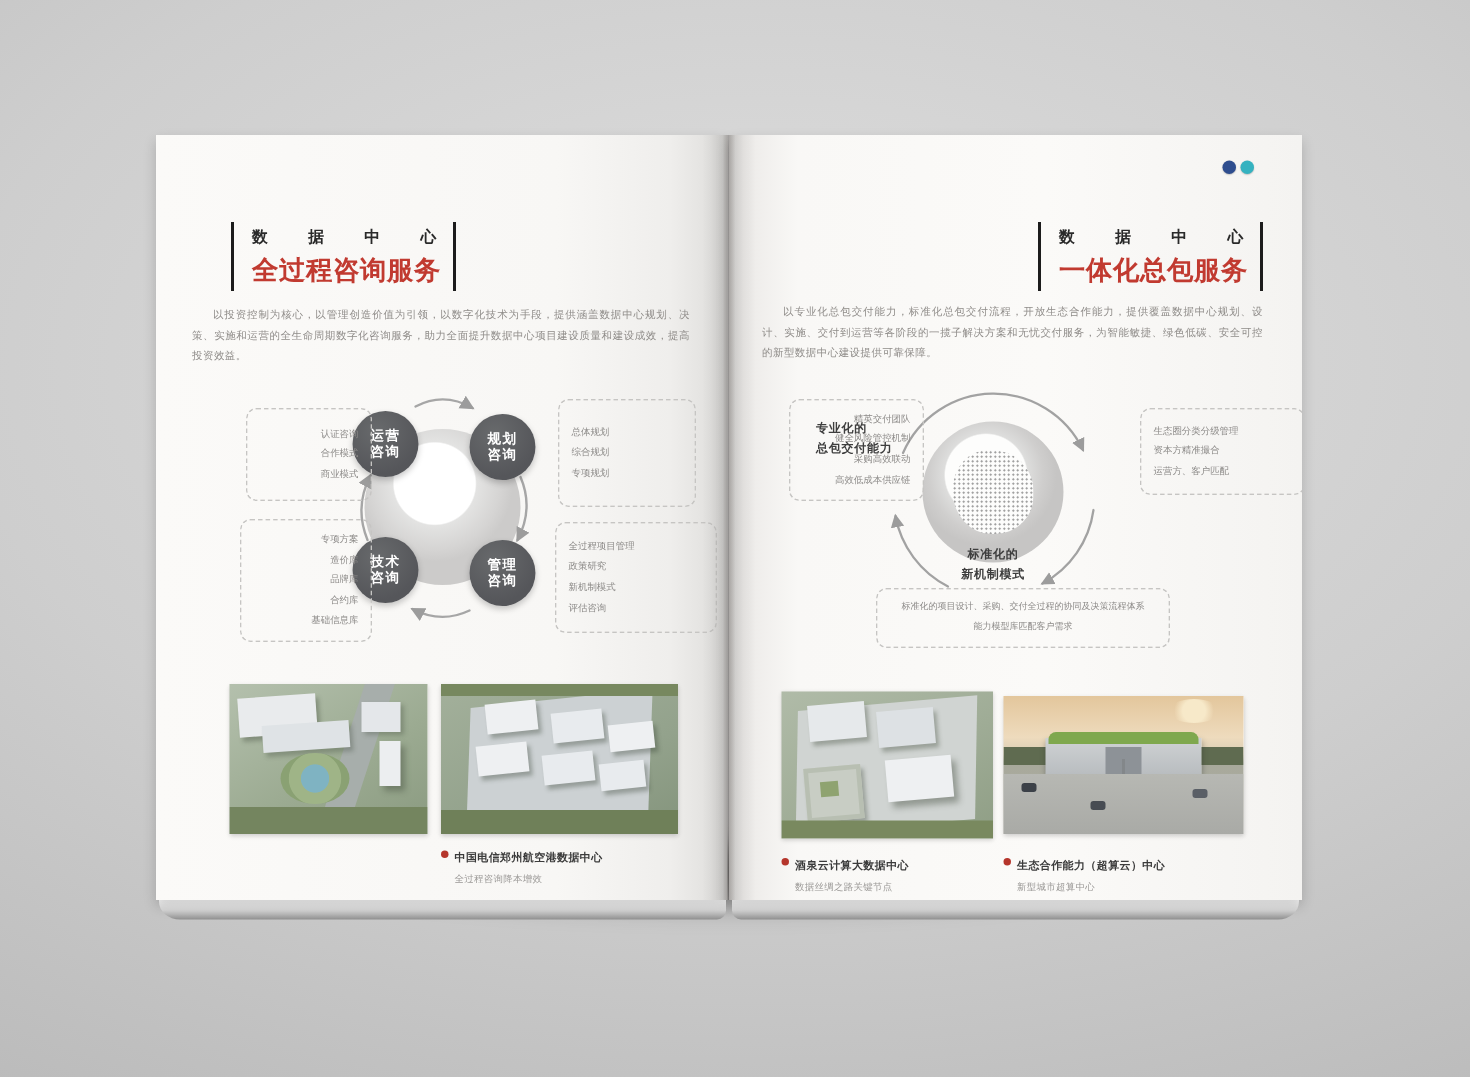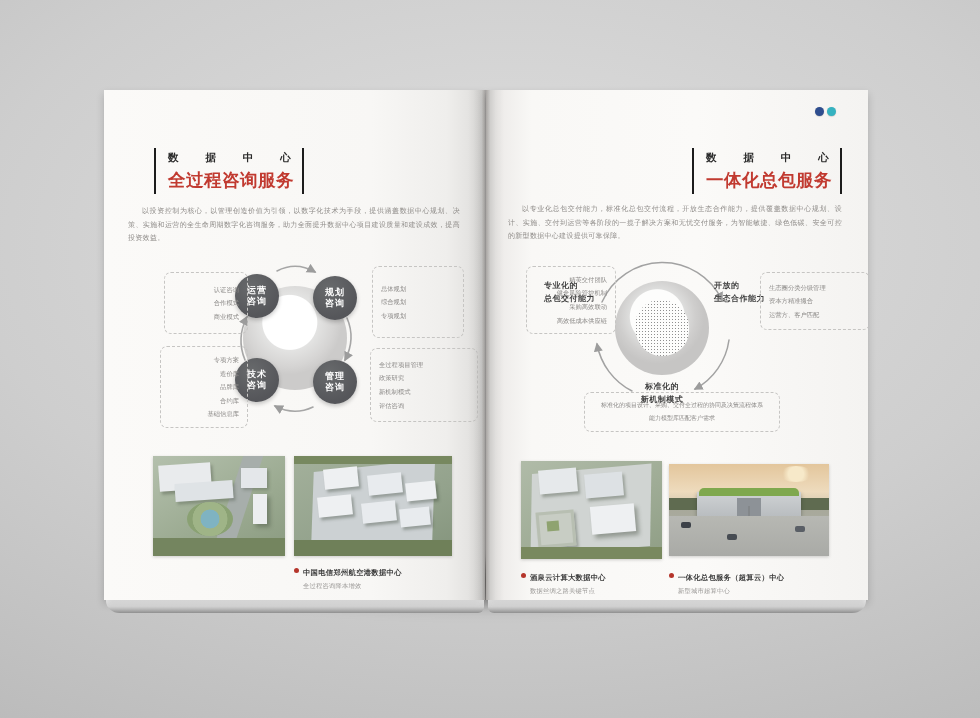--- a/index.html
+++ b/index.html
@@ -190,25 +190,21 @@
           <path d="M 116 52 A 66 66 0 0 1 236 50" marker-end="url(#ah2)"></path>
           <path d="M 243 90 A 66 66 0 0 1 209 139" marker-end="url(#ah2)"></path>
           <path d="M 146 141 A 66 66 0 0 1 111 94" marker-end="url(#ah2)"></path>
         </g>
       </svg>
 
       <div class="diagram-label" style="left:58px;top:30px;width:110px;">
         <div>专业化的</div>
         <div>总包交付能力</div>
       </div>
-      <div class="diagram-label" style="left:228px;top:30px;width:110px;text-align:left;">
-        <div>开放的</div>
-        <div>生态合作能力</div>
-      </div>
-      <div class="diagram-label" style="left:96px;top:131px;width:160px;text-align:center;">
+      <div class="diagram-label" style="left:96px;top:114px;width:160px;text-align:center;">
         <div>标准化的</div>
         <div>新机制模式</div>
       </div>
 
       <div class="dashed-box r" style="left:40px;top:16px;width:72px;height:58px;">
         <div>精英交付团队</div>
         <div>健全风险管控机制</div>
         <div>采购高效联动</div>
         <div>高效低成本供应链</div>
       </div>
@@ -244,19 +240,19 @@
       <div style="left:12px;top:58px;width:10px;height:6px;background:#3c4148;border-radius:2px;"></div>
       <div style="left:126px;top:62px;width:10px;height:6px;background:#5a5f66;border-radius:2px;"></div>
       <div style="left:58px;top:70px;width:10px;height:6px;background:#474c53;border-radius:2px;"></div>
     </div>
 
     <div class="caption" style="left:35px;top:476px;">
       <div><span class="cap-dot" style="background:#b5352b;"></span><span class="cap-title">酒泉云计算大数据中心</span></div>
       <div class="cap-sub">数据丝绸之路关键节点</div>
     </div>
     <div class="caption" style="left:183px;top:476px;">
-      <div><span class="cap-dot" style="background:#b5352b;"></span><span class="cap-title">一体化总包服务（超算云）中心</span></div>
+      <div><span class="cap-dot" style="background:#b5352b;"></span><span class="cap-title">生态合作能力（超算云）中心</span></div>
       <div class="cap-sub">新型城市超算中心</div>
     </div>
   </div>
 
   <div class="spine-shadow"></div>
 </div>
 
 </body></html>

